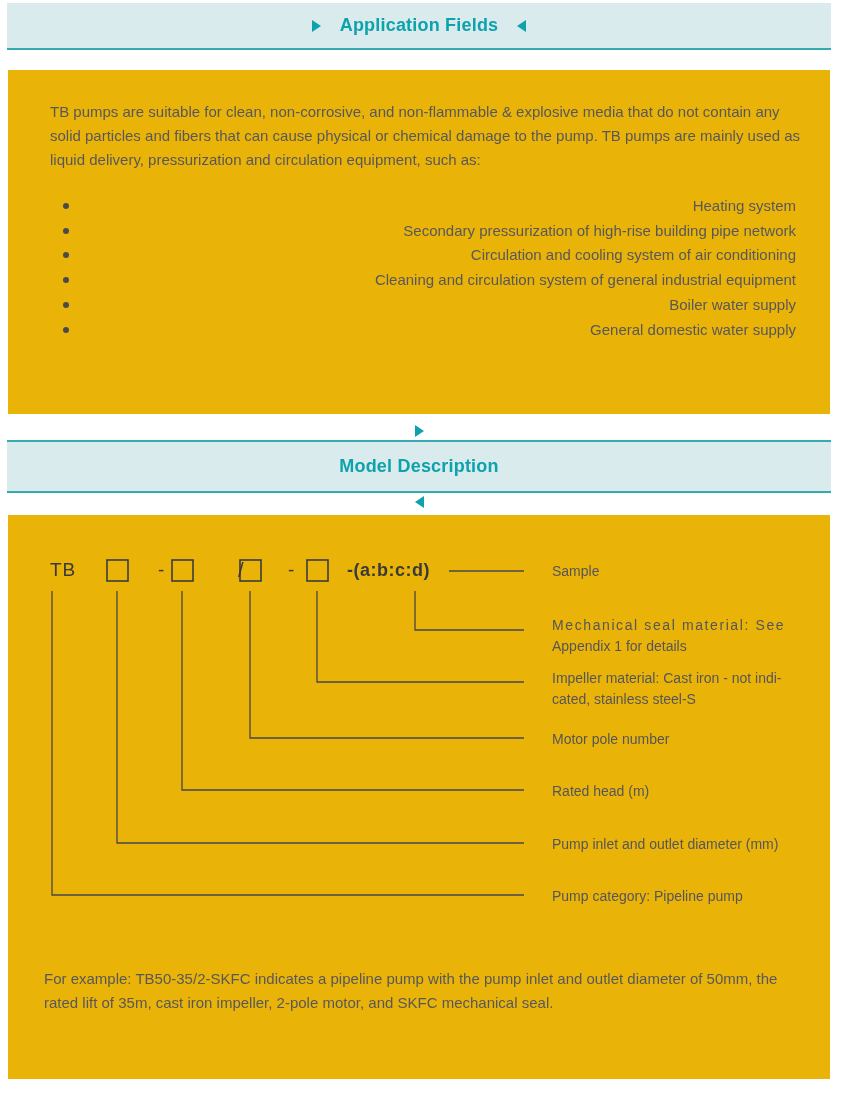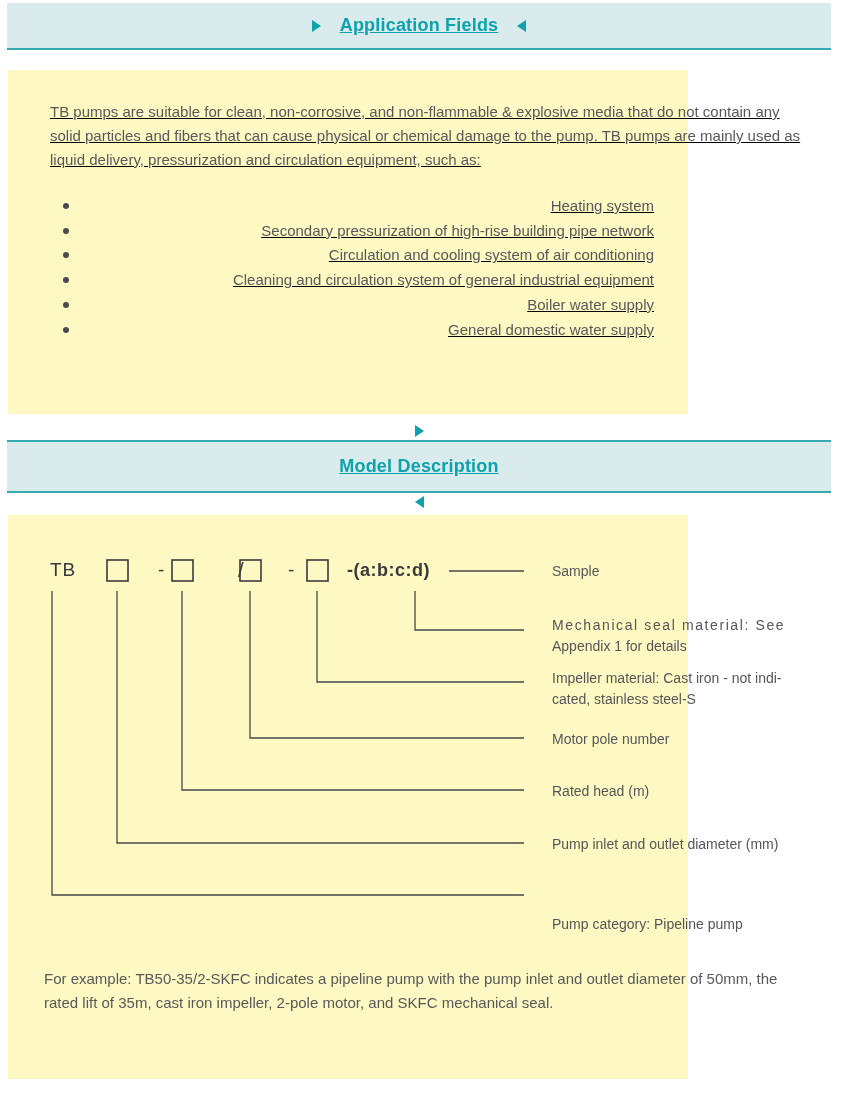--- a/index.html
+++ b/index.html
@@ -6,29 +6,29 @@
   html,body { width:850px; height:1107px; background:#ffffff;
     font-family:"Liberation Sans", sans-serif; }
   .page { position:relative; width:850px; height:1107px; overflow:hidden; }
 
   
   .banner { position:absolute; left:7px; width:824px; background:#d9ebec;
     display:flex; align-items:center; justify-content:center; gap:19px; }
   .banner.first { top:3px; height:47px; border-bottom:2px solid #35abb1; }
   .banner.second { top:440px; height:53px; border-top:2px solid #35abb1;
     border-bottom:2px solid #35abb1;flex-direction:column; }
-  .banner-title { font-size:18px; font-weight:bold; color:#0da2ac; letter-spacing:0.2px;text-decoration:underline; }
+  .banner-title { font-size:18px; font-weight:bold; color:#0da2ac; letter-spacing:0.2px; }
   .tri { width:0; height:0; display:inline-block; }
   .tri-right { border-left:9px solid #0da2ac; border-top:6px solid transparent;
     border-bottom:6px solid transparent; }
   .tri-left { border-right:9px solid #0da2ac; border-top:6px solid transparent;
     border-bottom:6px solid transparent; }
 
   
-  .panel { position:absolute; left:8px; width:680px; background:#fef9c3;text-decoration:underline; }
+  .panel { position:absolute; left:8px; width:822px; background:#eab308; }
   .panel-1 { top:70px; height:344px; padding:30px 34px 0 42px; }
   .panel-2 { top:515px; height:564px; }
 
   .intro { font-size:15px; line-height:24px; color:#58585b; width:756px; }
   ul.apps { list-style:none; margin-top:22px;text-align:right; }
   ul.apps li { position:relative; padding-left:36px; font-size:15px;
     line-height:24.7px; color:#58585b; }
   ul.apps li::before { content:""; position:absolute; left:13px; top:9px;
     width:6px; height:6px; border-radius:50%; background:#4a4a4c; }
 
@@ -41,21 +41,21 @@
   .sep-1 { left:138px; } .sep-2 { left:268px; }
   .code-slash { left:218px; font-size:20px; }
   .code-suffix { left:327px; font-size:18px; font-weight:600; letter-spacing:0.5px; }
 
   .dlabel { position:absolute; left:544px; width:292px; font-size:14px;
     line-height:21px; color:#56565a; }
   .dlabel .spread { letter-spacing:1.6px; }
   .dlabel span { display:block; }
   .lbl-sample { top:46px; } .lbl-seal { top:100px; } .lbl-impeller { top:153px; }
   .lbl-motor { top:214px; } .lbl-head { top:266px; } .lbl-diameter { top:319px; }
-  .lbl-category { top:371px;margin-top:28px; }
+  .lbl-category { top:371px; }
 
   .example { position:absolute; left:36px; top:452px; width:762px;
     font-size:15px; line-height:24px; color:#58585b; }
 </style>
 </head>
 <body>
 
 <div class="page">
 
   <div class="banner first">

